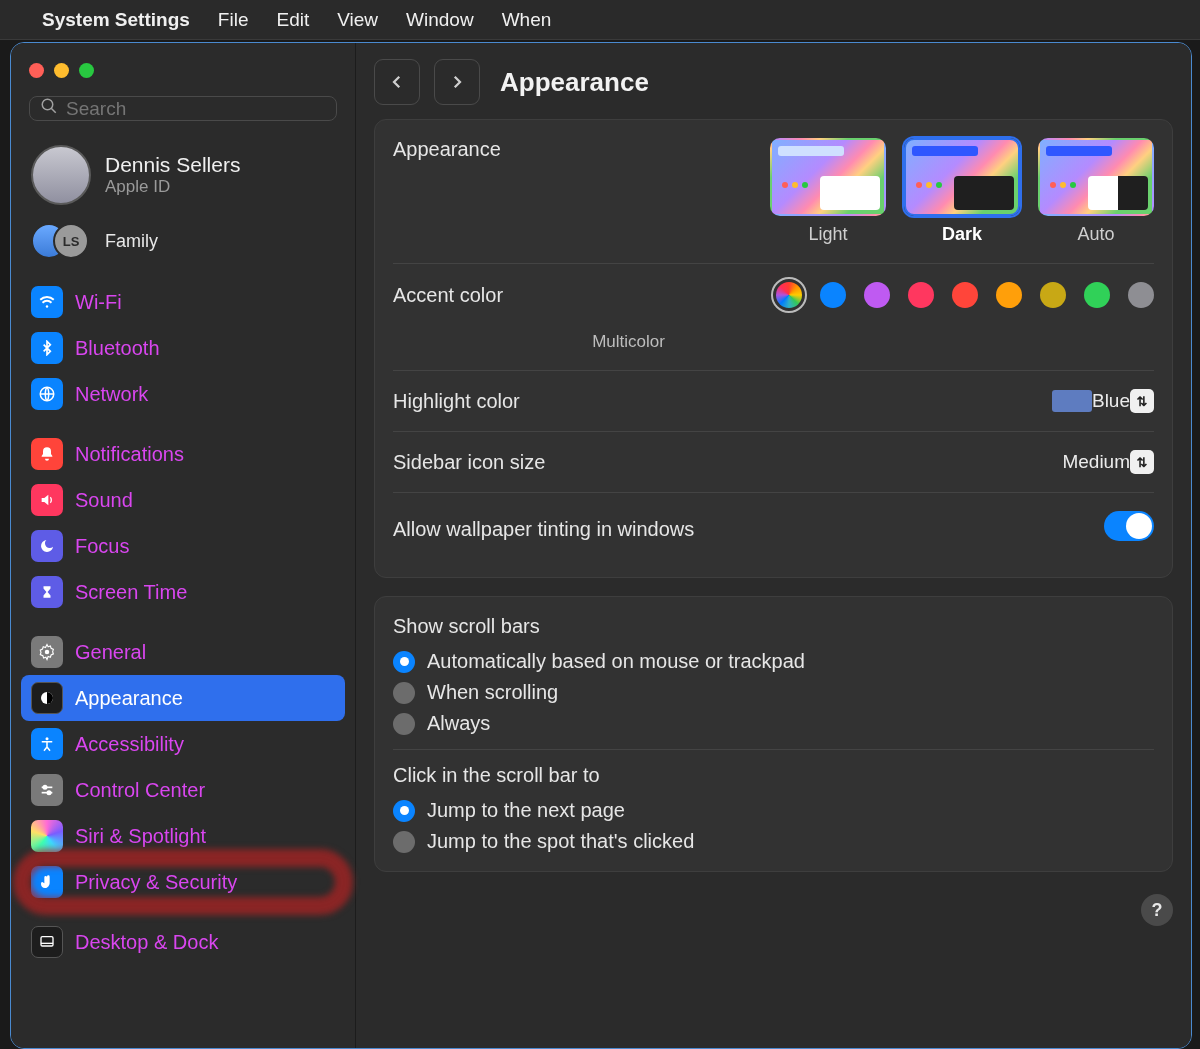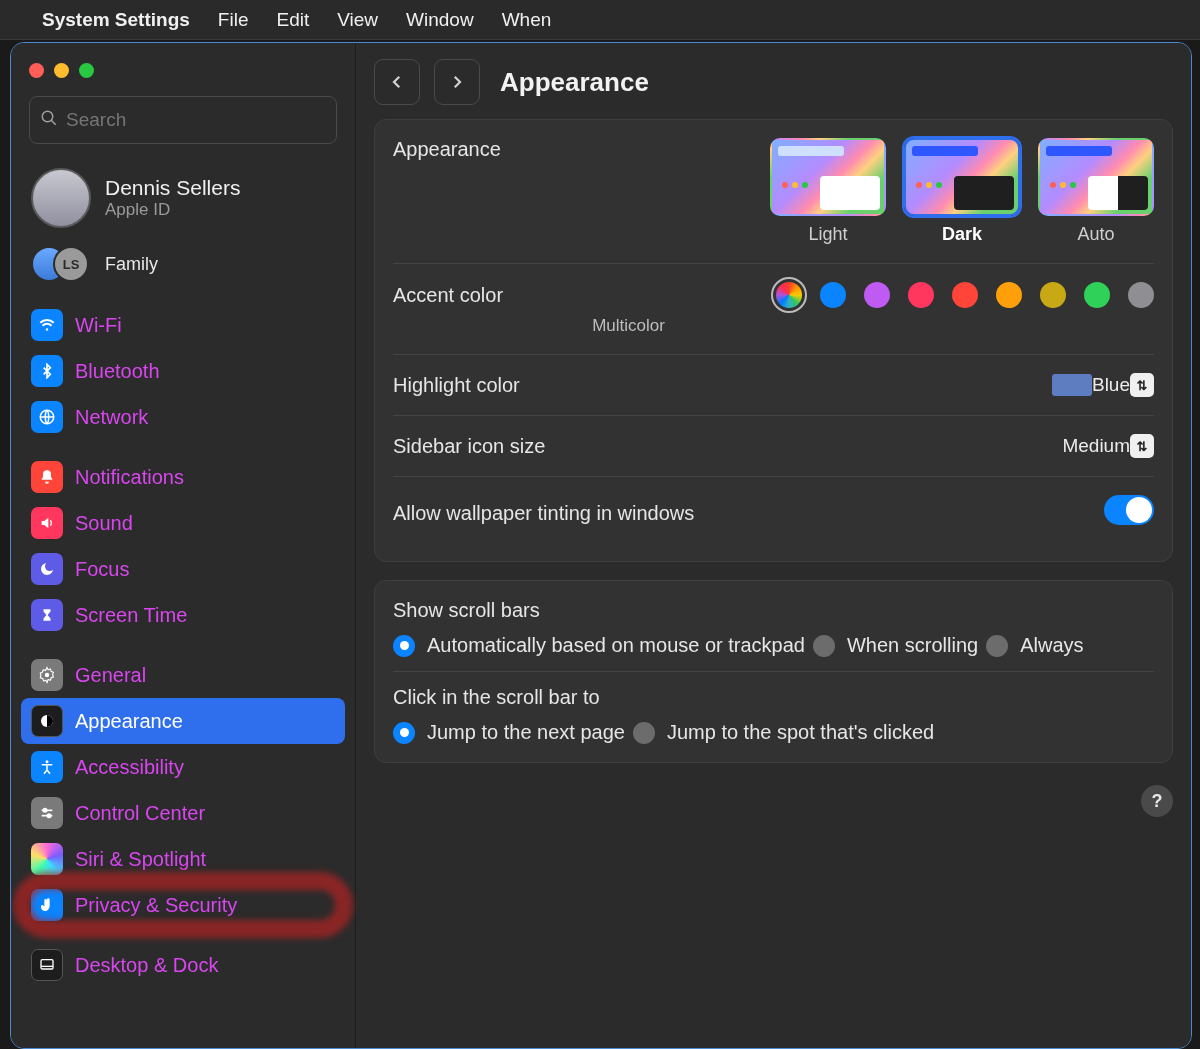--- a/index.html
+++ b/index.html
@@ -44,21 +44,21 @@
 }
 .traffic {
   display: flex; gap: 10px; padding: 2px 6px 18px 8px;
 }
 .traffic .dot { width: 15px; height: 15px; border-radius: 50%; }
 .dot-close { background:#ff5f57; }
 .dot-min { background:#febc2e; }
 .dot-max { background:#28c840; }
 .searchbox {
   margin: 0 8px 16px 8px;
-  height: 48px;
+  height: 25px;
   border: 1px solid #4a4a4a;
   border-radius: 8px;
   display: flex; align-items: center;
   padding: 0 10px;
   color:#8a8a8a;
 }
 .searchbox svg { width: 18px; height: 18px; stroke:#a0a0a0; fill:none; stroke-width:2; margin-right:8px;}
 .searchbox input {
   background: transparent; border: none; outline: none;
   color:#e8e8e8; font-size: 19px; flex:1;
@@ -146,40 +146,40 @@
 .card-thumb.dark .menubar2{background:#2f57ff;}
 .card-thumb.dark .win{background:#1f1f1f;}
 .card-thumb.auto .menubar2{background:#2f57ff;}
 .card-thumb.auto .win{background:linear-gradient(90deg,#fff 50%,#1f1f1f 50%);}
 .card-thumb.selected{ border-color:#2f6fed; box-shadow:0 0 0 2px #2f6fed; }
 .card-thumb .dots{position:absolute;bottom:26px;left:10px;display:flex;gap:4px;}
 .card-thumb .dots span{width:6px;height:6px;border-radius:50%;}
 .card-thumb .dots .r{background:#ff5f57;} .card-thumb .dots .y{background:#febc2e;} .card-thumb .dots .g{background:#28c840;}
 .appearance-name { font-size:18px; color:#cfcfcf; }
 .appearance-card.selected .appearance-name{ color:#fff; font-weight:700; }
-.accent-row { flex-direction:column; align-items:stretch; gap:8px; }
+.accent-row { flex-direction:column; align-items:stretch; gap:24px; }
 .accent-row .top { display:flex; justify-content:space-between; align-items:center;}
 .accent-swatches { display:flex; gap:18px; }
 .swatch { width:26px; height:26px; border-radius:50%; cursor:pointer; }
 .swatch.sel { outline:2px solid #bbb; outline-offset:3px; }
 .sw-multi{background:conic-gradient(#ff3b30,#ff9500,#ffcc00,#34c759,#30b0c7,#007aff,#af52de,#ff2d55,#ff3b30);}
 .sw-blue{background:#0a84ff;} .sw-purple{background:#bf5af2;} .sw-pink{background:#ff375f;}
 .sw-red{background:#ff453a;} .sw-orange{background:#ff9f0a;} .sw-yellow{background:#c8a815;}
 .sw-green{background:#30d158;} .sw-gray{background:#8e8e93;}
 .accent-label { align-self:center; color:#bdbdbd; font-size:17px; margin-right:290px;}
 .select-pill {
   display:flex; align-items:center; cursor:pointer;
 }
 .select-pill .chip{width:40px;height:22px;background:#5e7cc0;border-radius:3px;}
 .select-pill .val{font-size:19px;color:#ececec;}
 .stepper{width:24px;height:24px;border-radius:5px;background:#f0f0f0;color:#222;
   display:flex;align-items:center;justify-content:center;font-size:13px;font-weight:700;}
 .toggle{width:50px;height:30px;border-radius:15px;background:#0a84ff;position:relative;cursor:pointer;}
 .toggle .knob{position:absolute;right:2px;top:2px;width:26px;height:26px;border-radius:50%;background:#fff;}
-.radio-group{display:flex;flex-direction:row;gap:8px;padding:4px 0 14px 0;border-bottom:1px solid #444;}
+.radio-group{display:flex;flex-direction:column;gap:8px;padding:4px 0 14px 0;border-bottom:1px solid #444;}
 .radio-group.last{border-bottom:none;padding-bottom:0;}
 .radio{display:flex;align-items:center;gap:12px;font-size:20px;color:#e6e6e6;cursor:pointer;}
 .radio .dotr{width:22px;height:22px;border-radius:50%;background:#6c6c6c;display:flex;align-items:center;justify-content:center;}
 .radio.checked .dotr{background:#0a84ff;}
 .radio.checked .dotr::after{content:"";width:9px;height:9px;border-radius:50%;background:#fff;}
 .section-title{font-size:20px;color:#e6e6e6;margin:0 0 8px 0;}
 .helpbtn{width:32px;height:32px;border-radius:50%;background:#4a4a4a;color:#e8e8e8;
   display:flex;align-items:center;justify-content:center;font-weight:700;margin-left:auto;margin-top:4px;cursor:pointer;flex:0 0 32px;}
 </style>
 </head>

